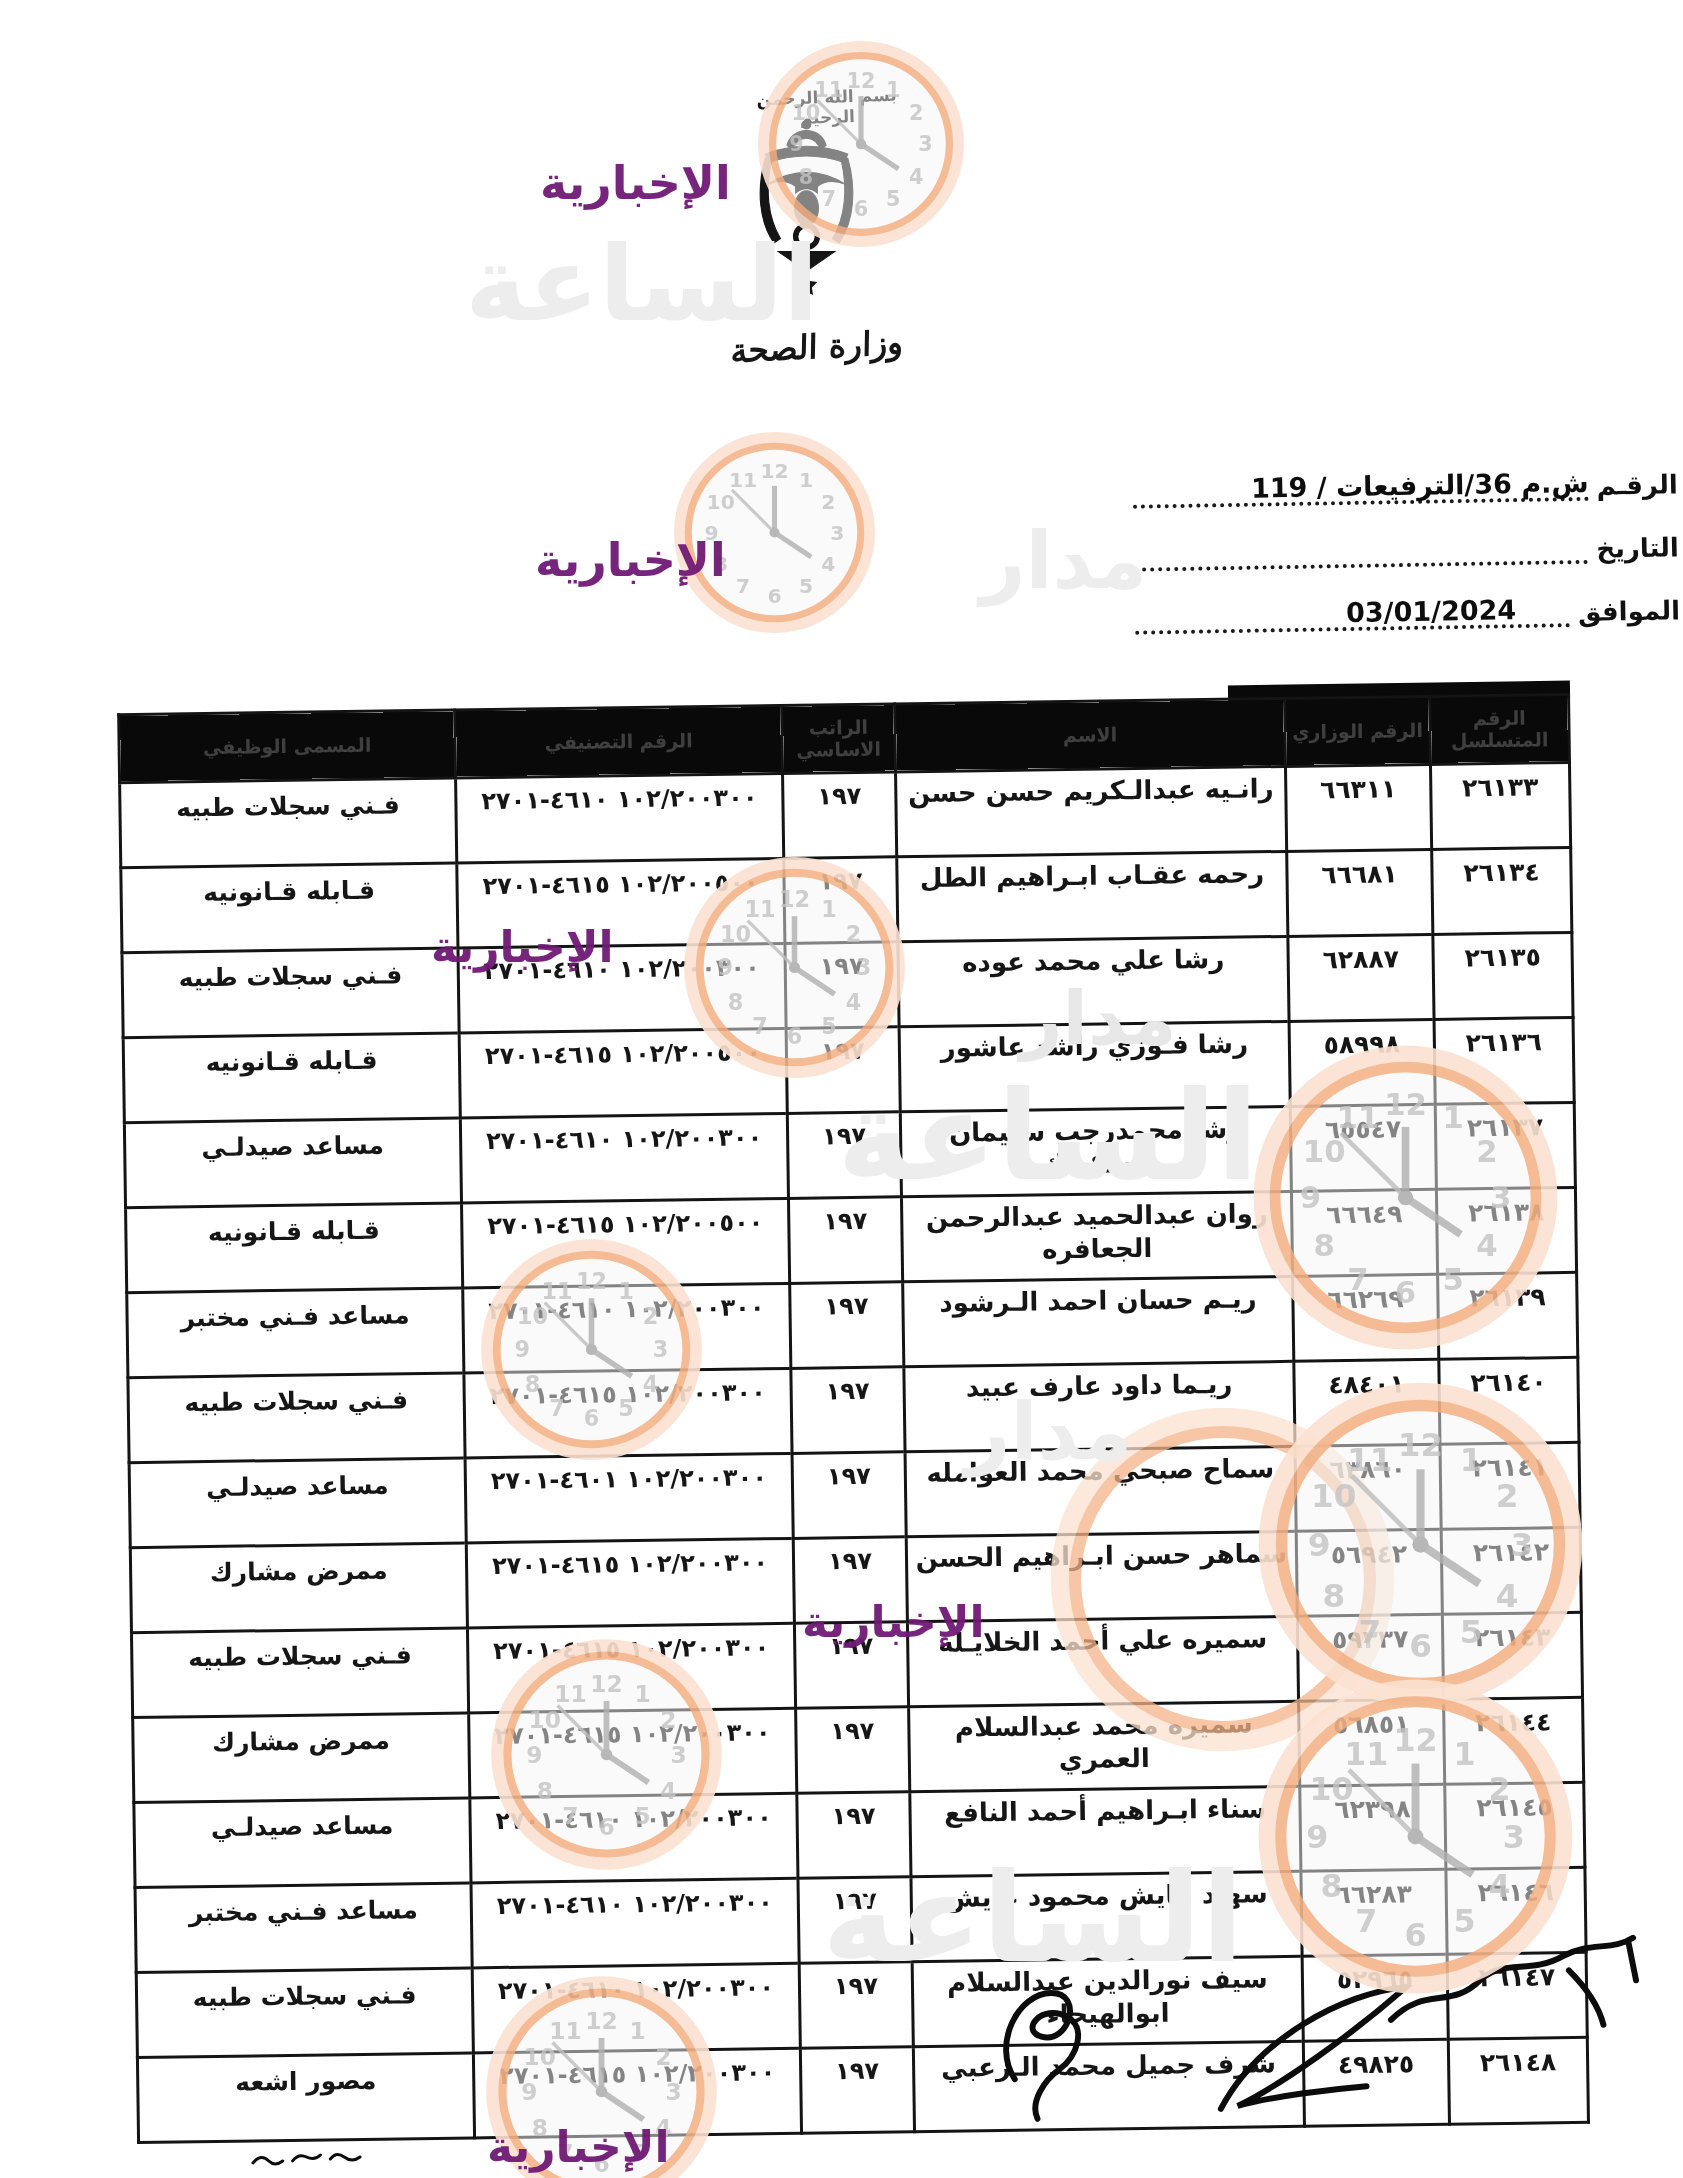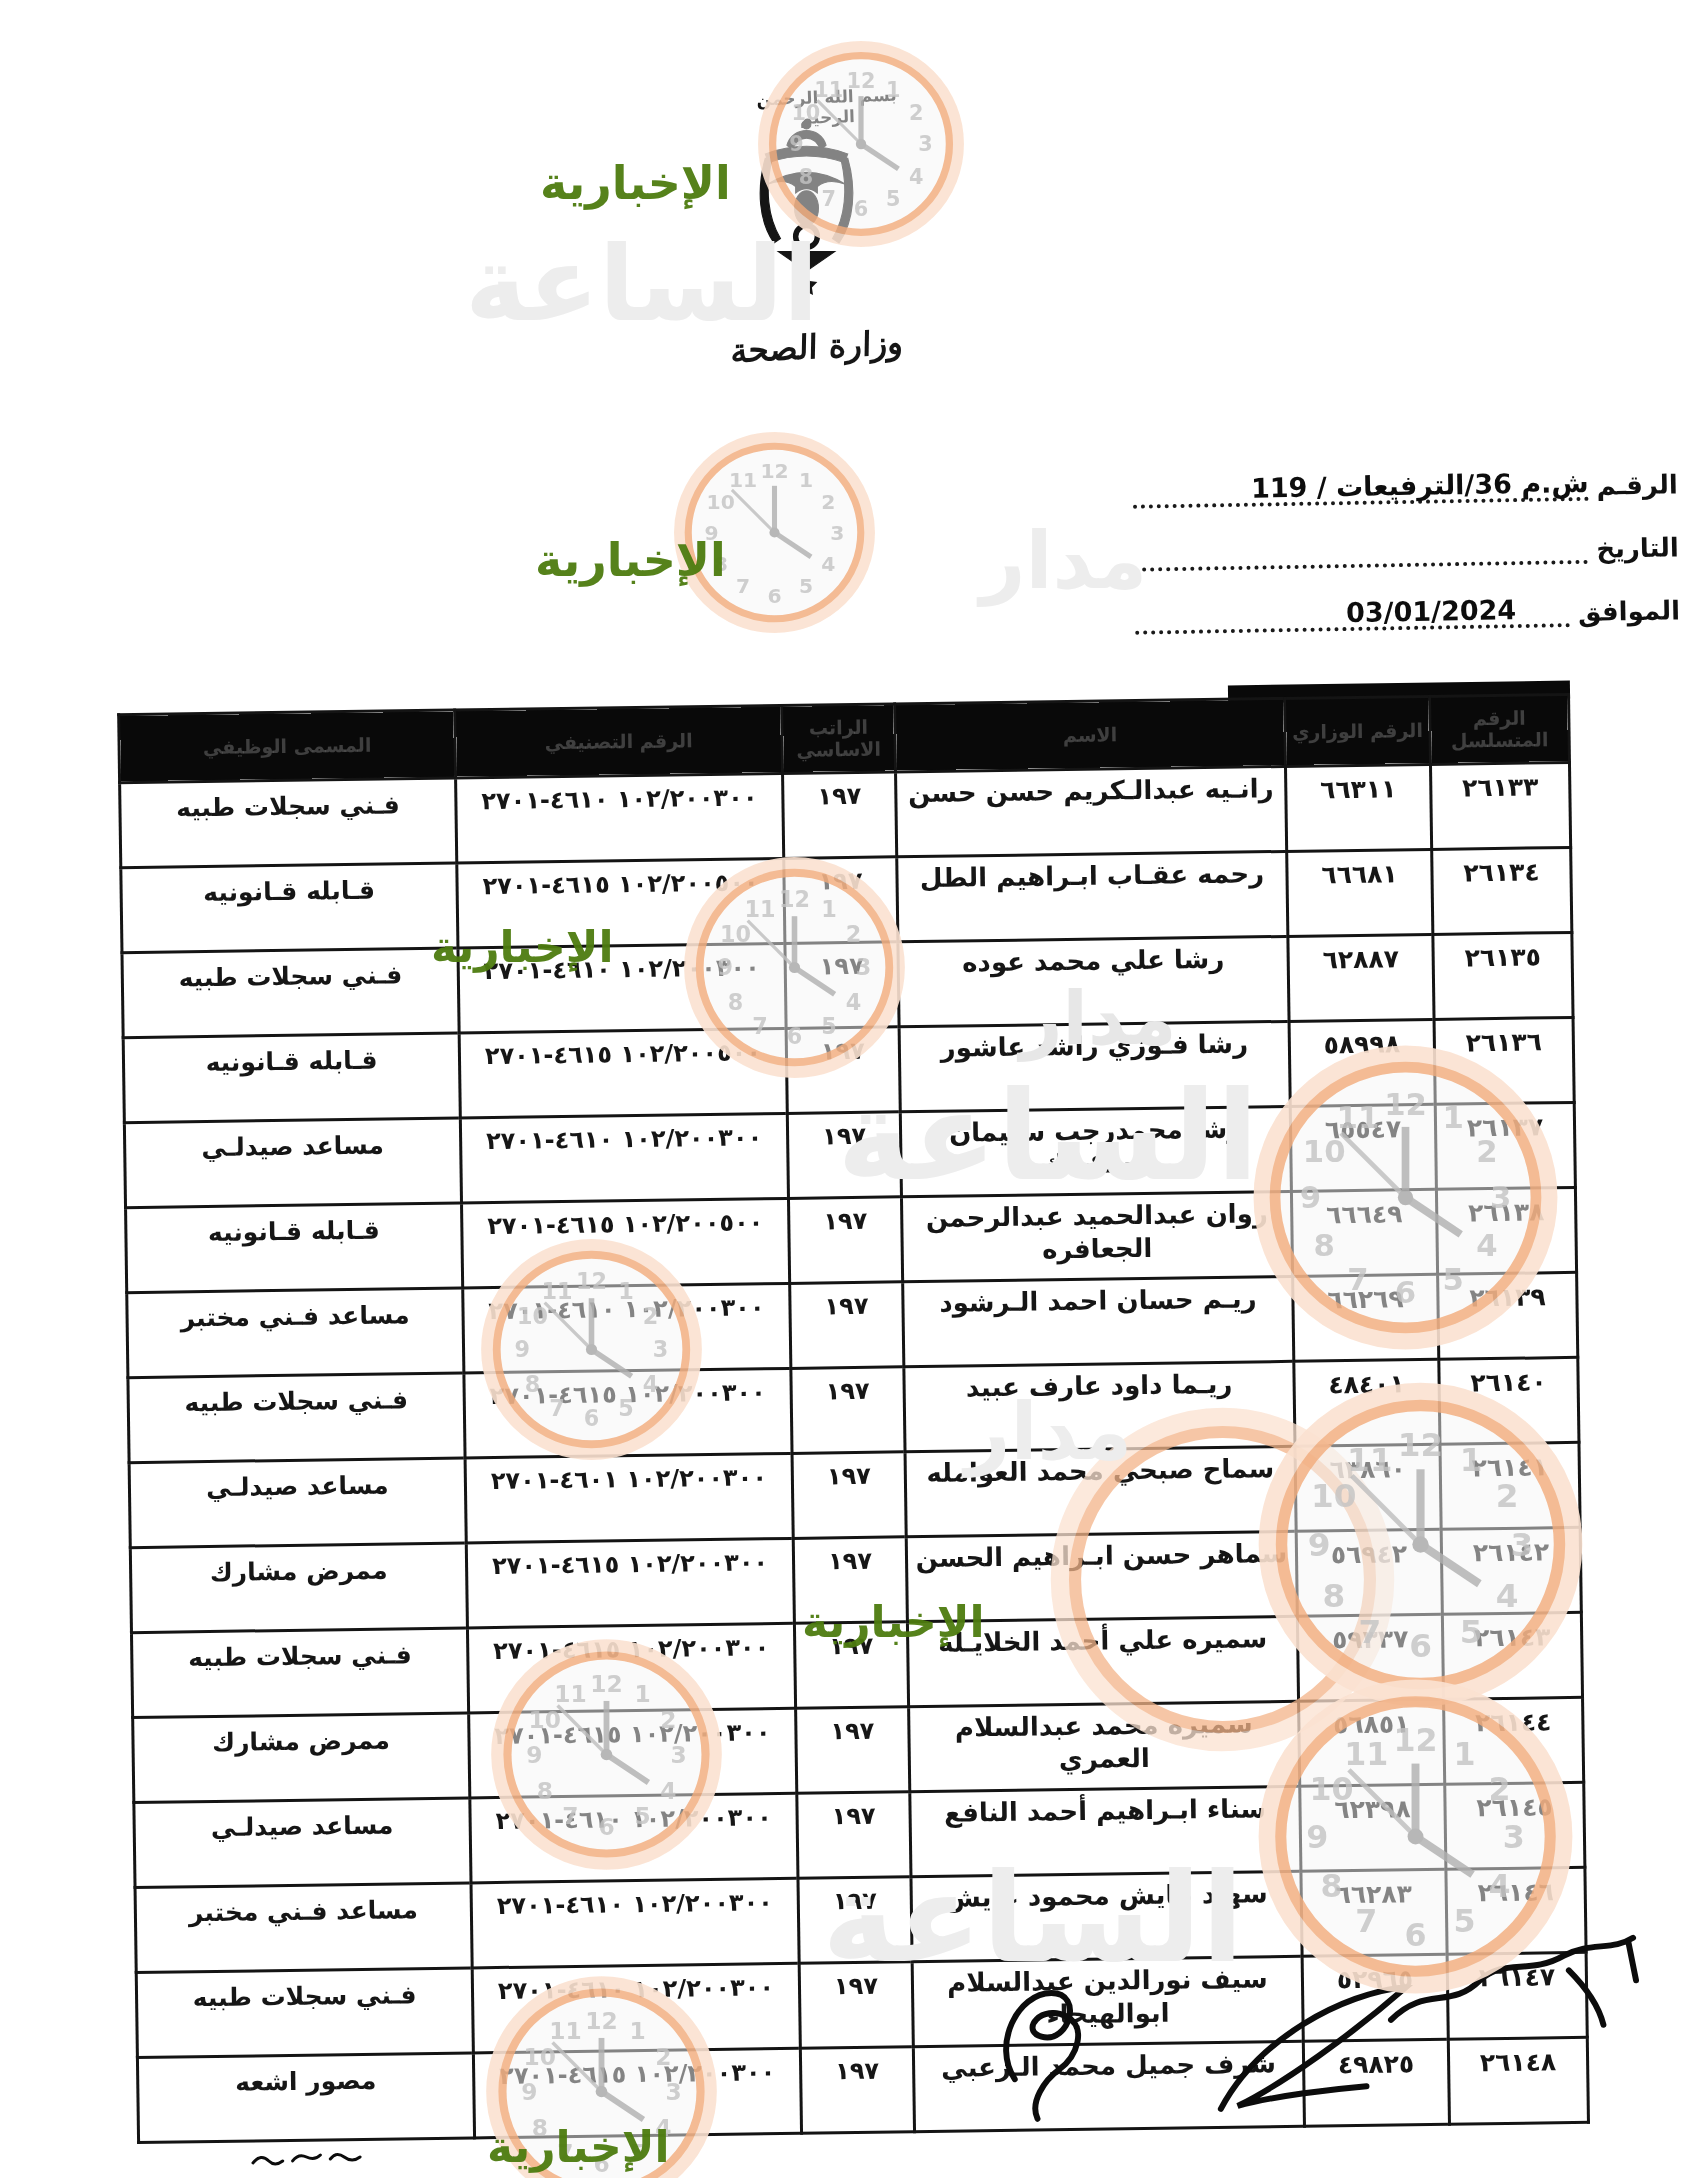--- a/index.html
+++ b/index.html
@@ -37,21 +37,21 @@
   td.c-seq,td.c-emp{font-size:25px;letter-spacing:2px;padding-top:8px;}
   td.c-name{font-size:26px;line-height:1.25;}
   td.c-grade{font-size:24px;padding-top:8px;}
   td.c-code{font-size:24px;white-space:nowrap;padding-top:8px;}
   td.c-title{font-size:25px;padding-top:10px;}
   .strip{left:1228px;top:683px;width:342px;height:18px;background:#090909;transform:rotate(-0.8deg);}
 
   
   .wm{pointer-events:none;}
   .wm-clock{opacity:.9;}
-  .wm-tag{font-size:46px;font-weight:bold;color:#4d7c0f;opacity:.95;}
+  .wm-tag{font-size:46px;font-weight:bold;color:#701a75;opacity:.95;}
   .wm-big{font-weight:bold;color:#ededed;white-space:nowrap;}
   .z-top{z-index:30;}
 
   
   .sig path{fill:none;stroke:#0c0c0c;stroke-linecap:round;}
 </style>
 </head>
 <body>
 
 <div class="page">

